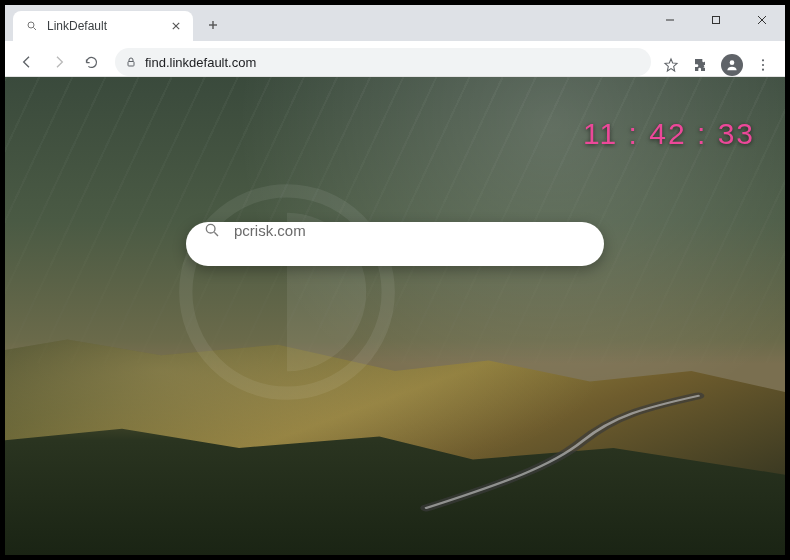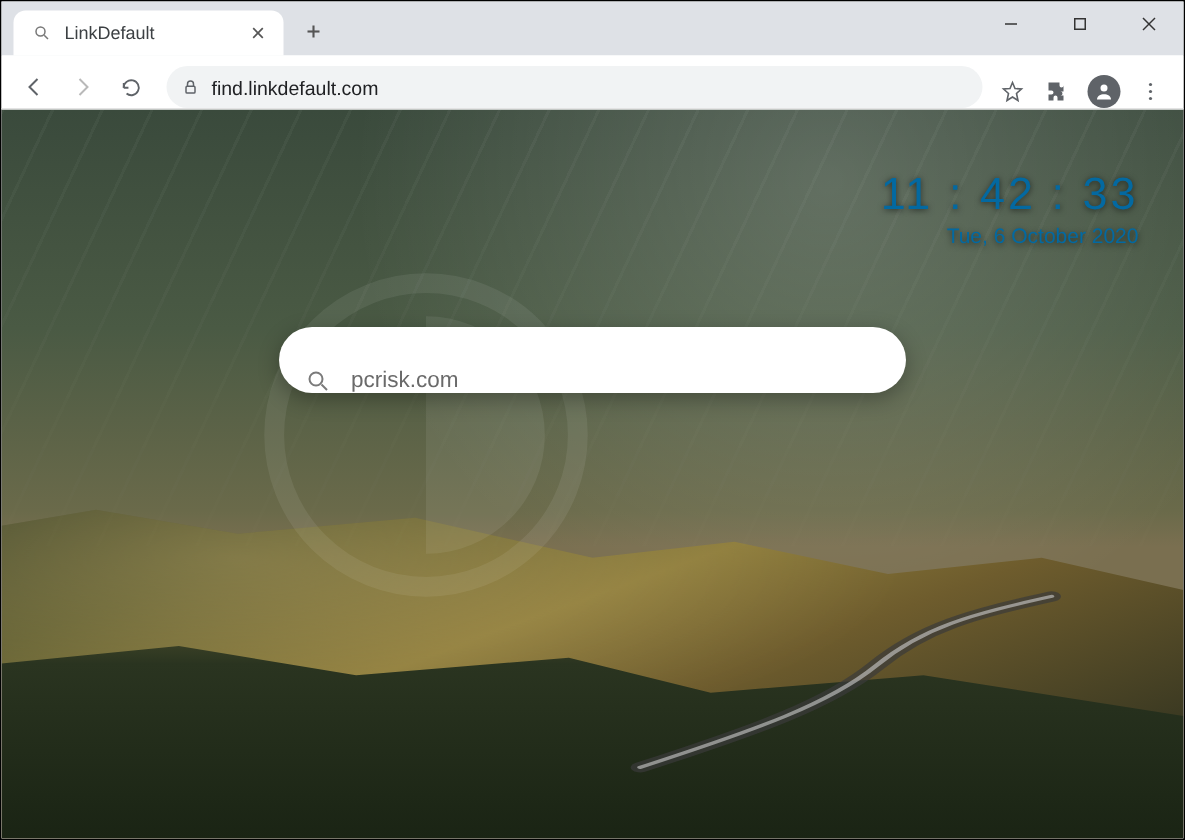--- a/index.html
+++ b/index.html
@@ -1,19 +1,19 @@
 <!DOCTYPE html>
 <html><head>
 <meta charset="utf-8">
 <style>
   * { margin: 0; padding: 0; box-sizing: border-box; font-family: "Segoe UI", Arial, sans-serif; }
   html, body { width: 790px; height: 560px; overflow: hidden; background: #fff; }
 
   
-  .window { width: 790px; height: 560px; border: 1px solid #000000; background: #fff; display: flex; flex-direction: column; }
+  .window { width: 790px; height: 560px; border: 5px solid #000000; background: #fff; display: flex; flex-direction: column; }
   .titlebar { height: 36px; background: #dee1e6; display: flex; align-items: flex-end; }
   .tab { margin-left: 8px; margin-top: 6px; height: 30px; background: #fff; border-radius: 8px 8px 0 0; display: flex; align-items: center; padding: 0 10px 0 12px; min-width: 180px; gap: 8px; font-size: 12px; color: #3c4043; }
   .tab .favicon { width: 14px; height: 14px; display:flex; align-items:center; justify-content:center; color:#777;}
   .tab .title { flex: 1; }
   .tab .close { width: 14px; height:14px; display:flex; align-items:center; justify-content:center; color:#555; border-radius:50%; }
   .newtab { width: 28px; height: 28px; display:flex; align-items:center; justify-content:center; color:#555; margin-left:6px; margin-bottom:2px; border-radius:50%; }
   .win-controls { margin-left:auto; display:flex; height:30px; align-self:flex-start; }
   .win-btn { width: 46px; height:30px; display:flex; align-items:center; justify-content:center; color:#333; }
   .win-btn svg { width:10px; height:10px; }
 
@@ -49,27 +49,27 @@
   .road svg { width:100%; height:100%; }
   .rays { position:absolute; inset:0; pointer-events:none;
       background: repeating-linear-gradient(115deg,
         rgba(255,255,255,0.05) 0px, rgba(255,255,255,0.05) 2px,
         rgba(255,255,255,0) 2px, rgba(255,255,255,0) 30px);
       mask-image: linear-gradient(180deg, rgba(0,0,0,0.8) 0%, rgba(0,0,0,0) 70%);
       -webkit-mask-image: linear-gradient(180deg, rgba(0,0,0,0.8) 0%, rgba(0,0,0,0) 70%);
   }
   .watermark { position:absolute; left:22%; top:22%; width:220px; height:220px; opacity:0.07; pointer-events:none; }
 
-  .clock-wrap { position:absolute; right:30px; top:40px; text-align:right; color:#0369a1; text-shadow:0 1px 4px rgba(0,0,0,0.6); }
+  .clock-wrap { position:absolute; right:30px; top:40px; text-align:center; color:#ec4899; text-shadow:0 1px 4px rgba(0,0,0,0.6); }
   .clock-time { font-size:30px; font-weight:300; letter-spacing:2px; }
   .clock-date { font-size:14px; font-weight:300; margin-top:2px; }
 
   .search-pill { position:absolute; left:50%; top:145px; transform:translateX(-50%);
       width:418px; height:44px; background:#fff; border-radius:22px; box-shadow:0 4px 14px rgba(0,0,0,0.3);
-      display:flex; align-items:flex-end; padding:0 18px; gap:14px; }
+      display:flex; align-items:flex-start; padding:0 18px; gap:14px; }
   .search-pill .mag { color:#7a7a7a; }
   .search-pill input { border:none; outline:none; flex:1; font-size:15px; color:#6a6a6a; background:transparent; }
 
   svg { display:block; }
 </style>
 </head>
 <body>
 
 <div class="window">
 
@@ -183,21 +183,20 @@
       <div class="watermark">
         <svg viewBox="0 0 100 100">
             <circle cx="50" cy="50" r="46" fill="none" stroke="#fff" stroke-width="6"></circle>
             <path d="M50 14 a36 36 0 0 1 0 72 z" fill="#fff"></path>
           </svg>
       </div>
     </div>
 
     <div class="clock-wrap">
       <div class="clock-time">11 : 42 : 33</div>
-      <div class="clock-date">Tue, 6 October 2020</div>
     </div>
 
     <div class="search-pill">
       <span class="mag">
         <svg viewBox="0 0 24 24" width="16" height="16">
             <circle cx="10" cy="10" r="6.5" fill="none" stroke="#7a7a7a" stroke-width="2"></circle>
             <line x1="15.5" y1="15.5" x2="21" y2="21" stroke="#7a7a7a" stroke-width="2"></line>
           </svg>
       </span>
       <input type="text" value="pcrisk.com" style="">

